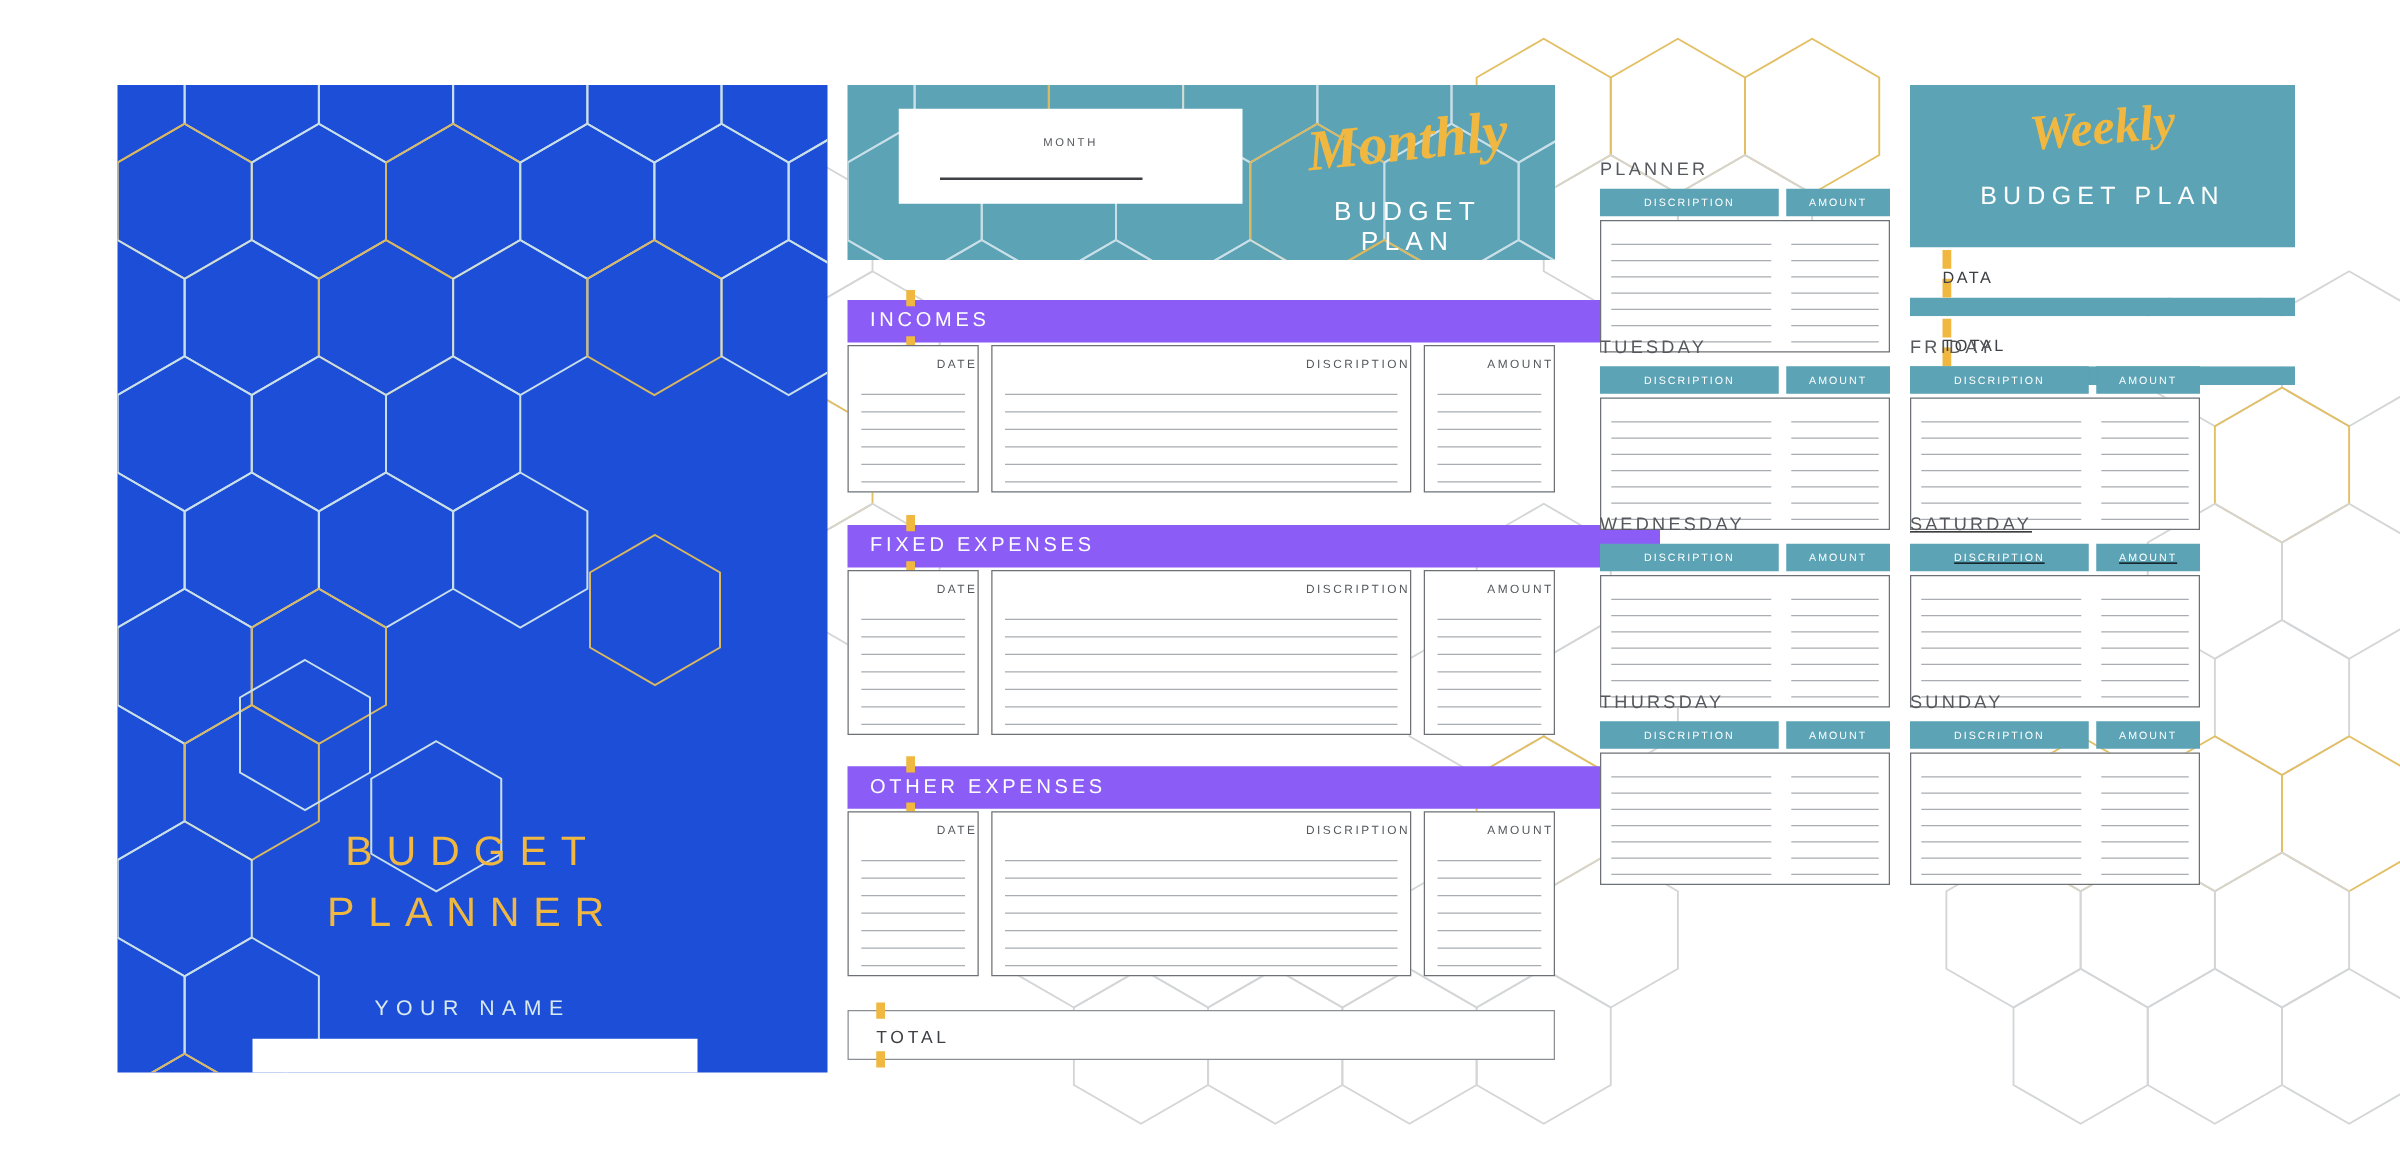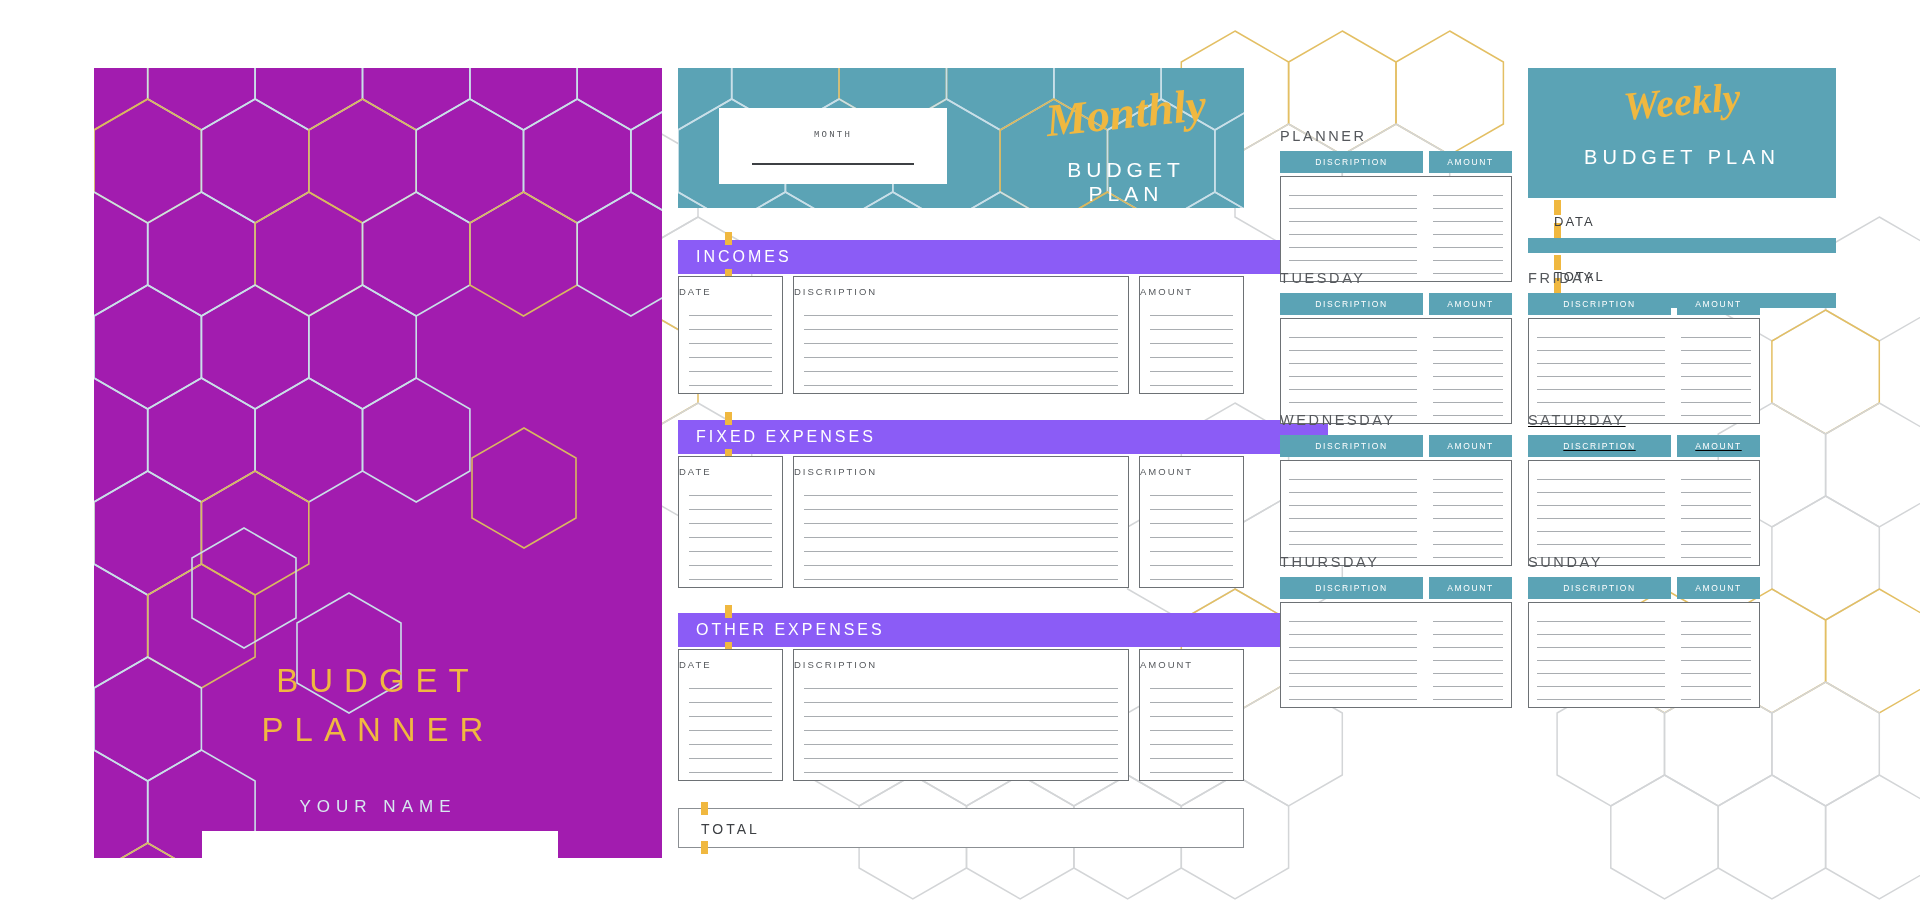--- a/index.html
+++ b/index.html
@@ -11,21 +11,21 @@
     position:relative;
   }
   .stage{position:absolute;left:0;top:0;width:1920px;height:923px;}
 
   
   .bg-hex{position:absolute;left:0;top:0;width:1920px;height:923px;pointer-events:none;}
 
   
   #cover{
     position:absolute;left:94px;top:68px;width:568px;height:790px;
-    background:#a21caf;overflow:hidden;
+    background:#1d4ed8;overflow:hidden;
   }
   #cover .hexart{position:absolute;left:0;top:0;width:568px;height:790px;}
   .cover-title{
     position:absolute;left:0;right:0;top:588px;
     text-align:center;color:#f0b840;
     font-size:33px;letter-spacing:11px;line-height:49px;
     font-family:"Liberation Sans", sans-serif;font-weight:300;
   }
   .cover-sub{
     position:absolute;left:0;right:0;top:729px;text-align:center;
@@ -35,21 +35,21 @@
     position:absolute;left:108px;top:763px;width:356px;height:53px;background:#ffffff;
   }
 
   
   #monthly{position:absolute;left:678px;top:68px;width:566px;height:790px;}
   .m-head{
     position:absolute;left:0;top:0;width:566px;height:140px;background:#5ba3b5;overflow:hidden;
   }
   .m-head .hexart{position:absolute;left:0;top:0;width:566px;height:140px;}
   .month-box{
-    position:absolute;left:41px;top:40px;width:228px;height:76px;background:#fff;font-family:Liberation Mono, monospace;
+    position:absolute;left:41px;top:19px;width:275px;height:76px;background:#fff;
   }
   .month-lbl{
     position:absolute;left:0;right:0;top:22px;text-align:center;
     font-size:9px;letter-spacing:2.2px;color:#55585c;
   }
   .month-line{
     position:absolute;left:33px;top:55px;width:162px;height:2px;background:#3d4044;
   }
   .m-script{
     position:absolute;left:348px;top:22px;width:200px;text-align:center;
@@ -69,21 +69,21 @@
     position:absolute;left:18px;top:0;line-height:34px;color:#ffffff;
     font-size:16px;letter-spacing:3px;font-weight:300;
   }
   .tick{position:absolute;width:7px;background:#f0b840;}
   .tick.t-top{height:13px;top:-8px;}
   .tick.t-bot{height:13px;bottom:-8px;}
 
   .boxrow{position:absolute;width:566px;display:flex;gap:10px;}
   .fbox{border:1px solid #6d7175;background:#fff;position:relative;box-sizing:border-box;}
   .fbox .cap{
-    text-align:left;font-size:9.5px;letter-spacing:2px;color:#55585c;
+    text-align:right;font-size:9.5px;letter-spacing:2px;color:#55585c;
     padding-top:9px;padding-bottom:5px;
   }
   .lines{padding:0 10px 7px 10px;}
   .lines .ln{height:1px;background:#a9adb1;margin-top:13px;}
   .col-date{width:105px;}
   .col-desc{flex:1;}
   .col-amt{width:105px;}
 
   .total-box{
     position:absolute;left:0;width:566px;height:40px;border:1px solid #8b8f93;

